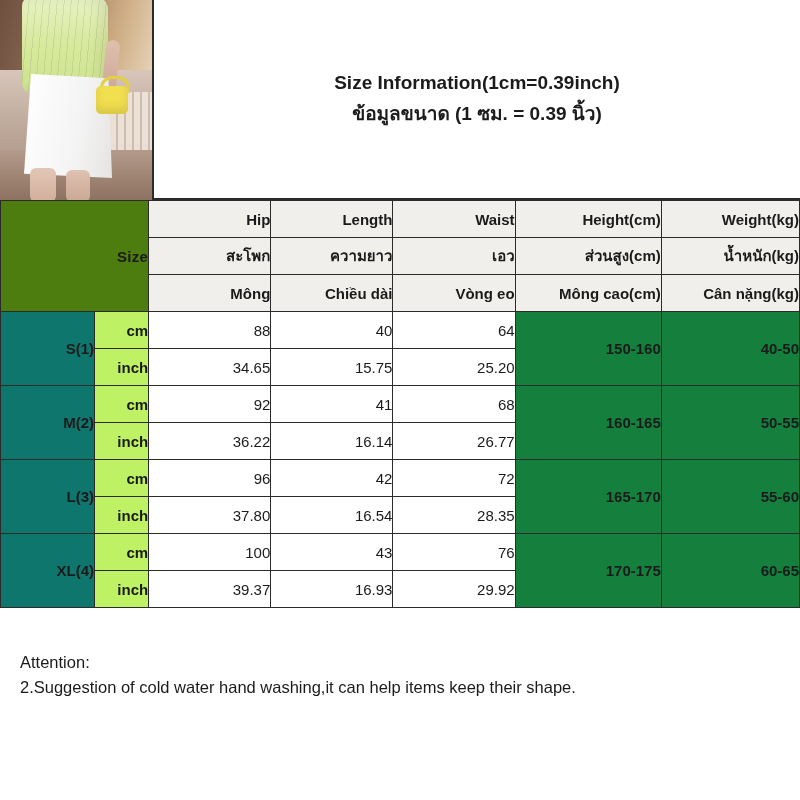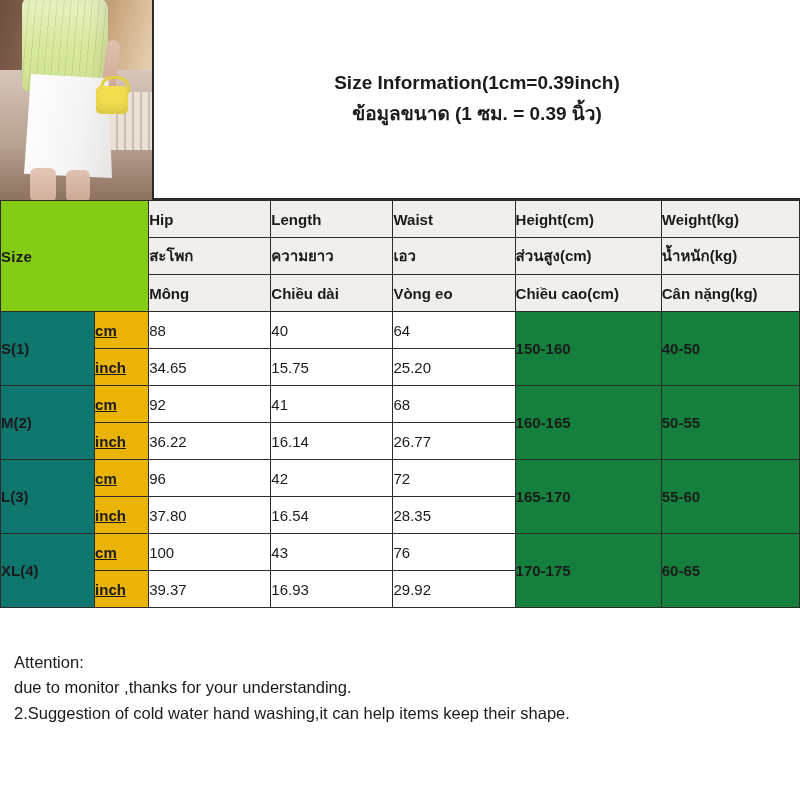--- a/index.html
+++ b/index.html
@@ -139,68 +139,67 @@
   .size-table {
     position: absolute;
     left: 0;
     top: 200px;
     width: 800px;
     border-collapse: collapse;
     table-layout: fixed;
   }
   .size-table td, .size-table th {
     border: 1px solid #2b2b2b;
-    text-align: left;
+    text-align: right;
     vertical-align: middle;
     font-size: 15px;
     color: #1b1b1b;
     padding: 0;
     height: 36px;
   }
   .hdr-cell {
     background: #f1efec;
     font-weight: bold;
     font-size: 15.5px;
   }
   .size-word {
-    background: #84cc16;
+    background: #4d7c0f;
     font-weight: bold;
     font-size: 24px;
     letter-spacing: .3px;
   }
   .size-label {
     background: #0f766e;
     font-weight: bold;
     font-size: 16px;
   }
   .unit-cell {
-    background: #eab308;
+    background: #bef264;
     font-weight: bold;
     font-size: 14.5px;
     width: 54px;
-    text-decoration: underline;
   }
   .val { background: #ffffff; font-size: 16px; }
   .span-cell { background: #15803d; font-size: 16px; font-weight: bold; }
 
   .col-size   { width: 94px; }
   .col-unit   { width: 54px; }
   .col-hip    { width: 122px; }
   .col-len    { width: 122px; }
   .col-waist  { width: 122px; }
   .col-height { width: 146px; }
   .col-weight { width: 138px; }
 
   
   .attention {
     position: absolute;
     left: 0;
     top: 645px;
     width: 800px;
-    padding: 6px 6px 0 14px;
+    padding: 6px 6px 0 20px;
     box-sizing: border-box;
   }
   .attention p {
     margin: 0 0 2px 0;
     font-size: 16.5px;
     line-height: 1.45;
     color: #1b1b1b;
   }
   .attention p.lead { margin-bottom: 1px; }
 </style>
@@ -256,21 +255,21 @@
         <td class="hdr-cell">ความยาว</td>
         <td class="hdr-cell">เอว</td>
         <td class="hdr-cell">ส่วนสูง(cm)</td>
         <td class="hdr-cell">น้ำหนัก(kg)</td>
       </tr>
 
       <tr>
         <td class="hdr-cell">Mông</td>
         <td class="hdr-cell">Chiều dài</td>
         <td class="hdr-cell">Vòng eo</td>
-        <td class="hdr-cell">Chiều cao(cm)</td>
+        <td class="hdr-cell">Mông cao(cm)</td>
         <td class="hdr-cell">Cân nặng(kg)</td>
       </tr>
 
       <tr>
         <td class="size-label" rowspan="2">S(1)</td>
         <td class="unit-cell">cm</td>
         <td class="val">88</td>
         <td class="val">40</td>
         <td class="val">64</td>
         <td class="span-cell" rowspan="2">150-160</td>
@@ -328,17 +327,16 @@
         <td class="unit-cell">inch</td>
         <td class="val">39.37</td>
         <td class="val">16.93</td>
         <td class="val">29.92</td>
       </tr>
     </tbody>
   </table>
 
   <div class="attention">
     <p class="lead">Attention:</p>
-    <p>due to monitor ,thanks for your understanding.</p>
     <p>2.Suggestion of cold water hand washing,it can help items keep their shape.</p>
   </div>
 
 </div>
 
 </body></html>

